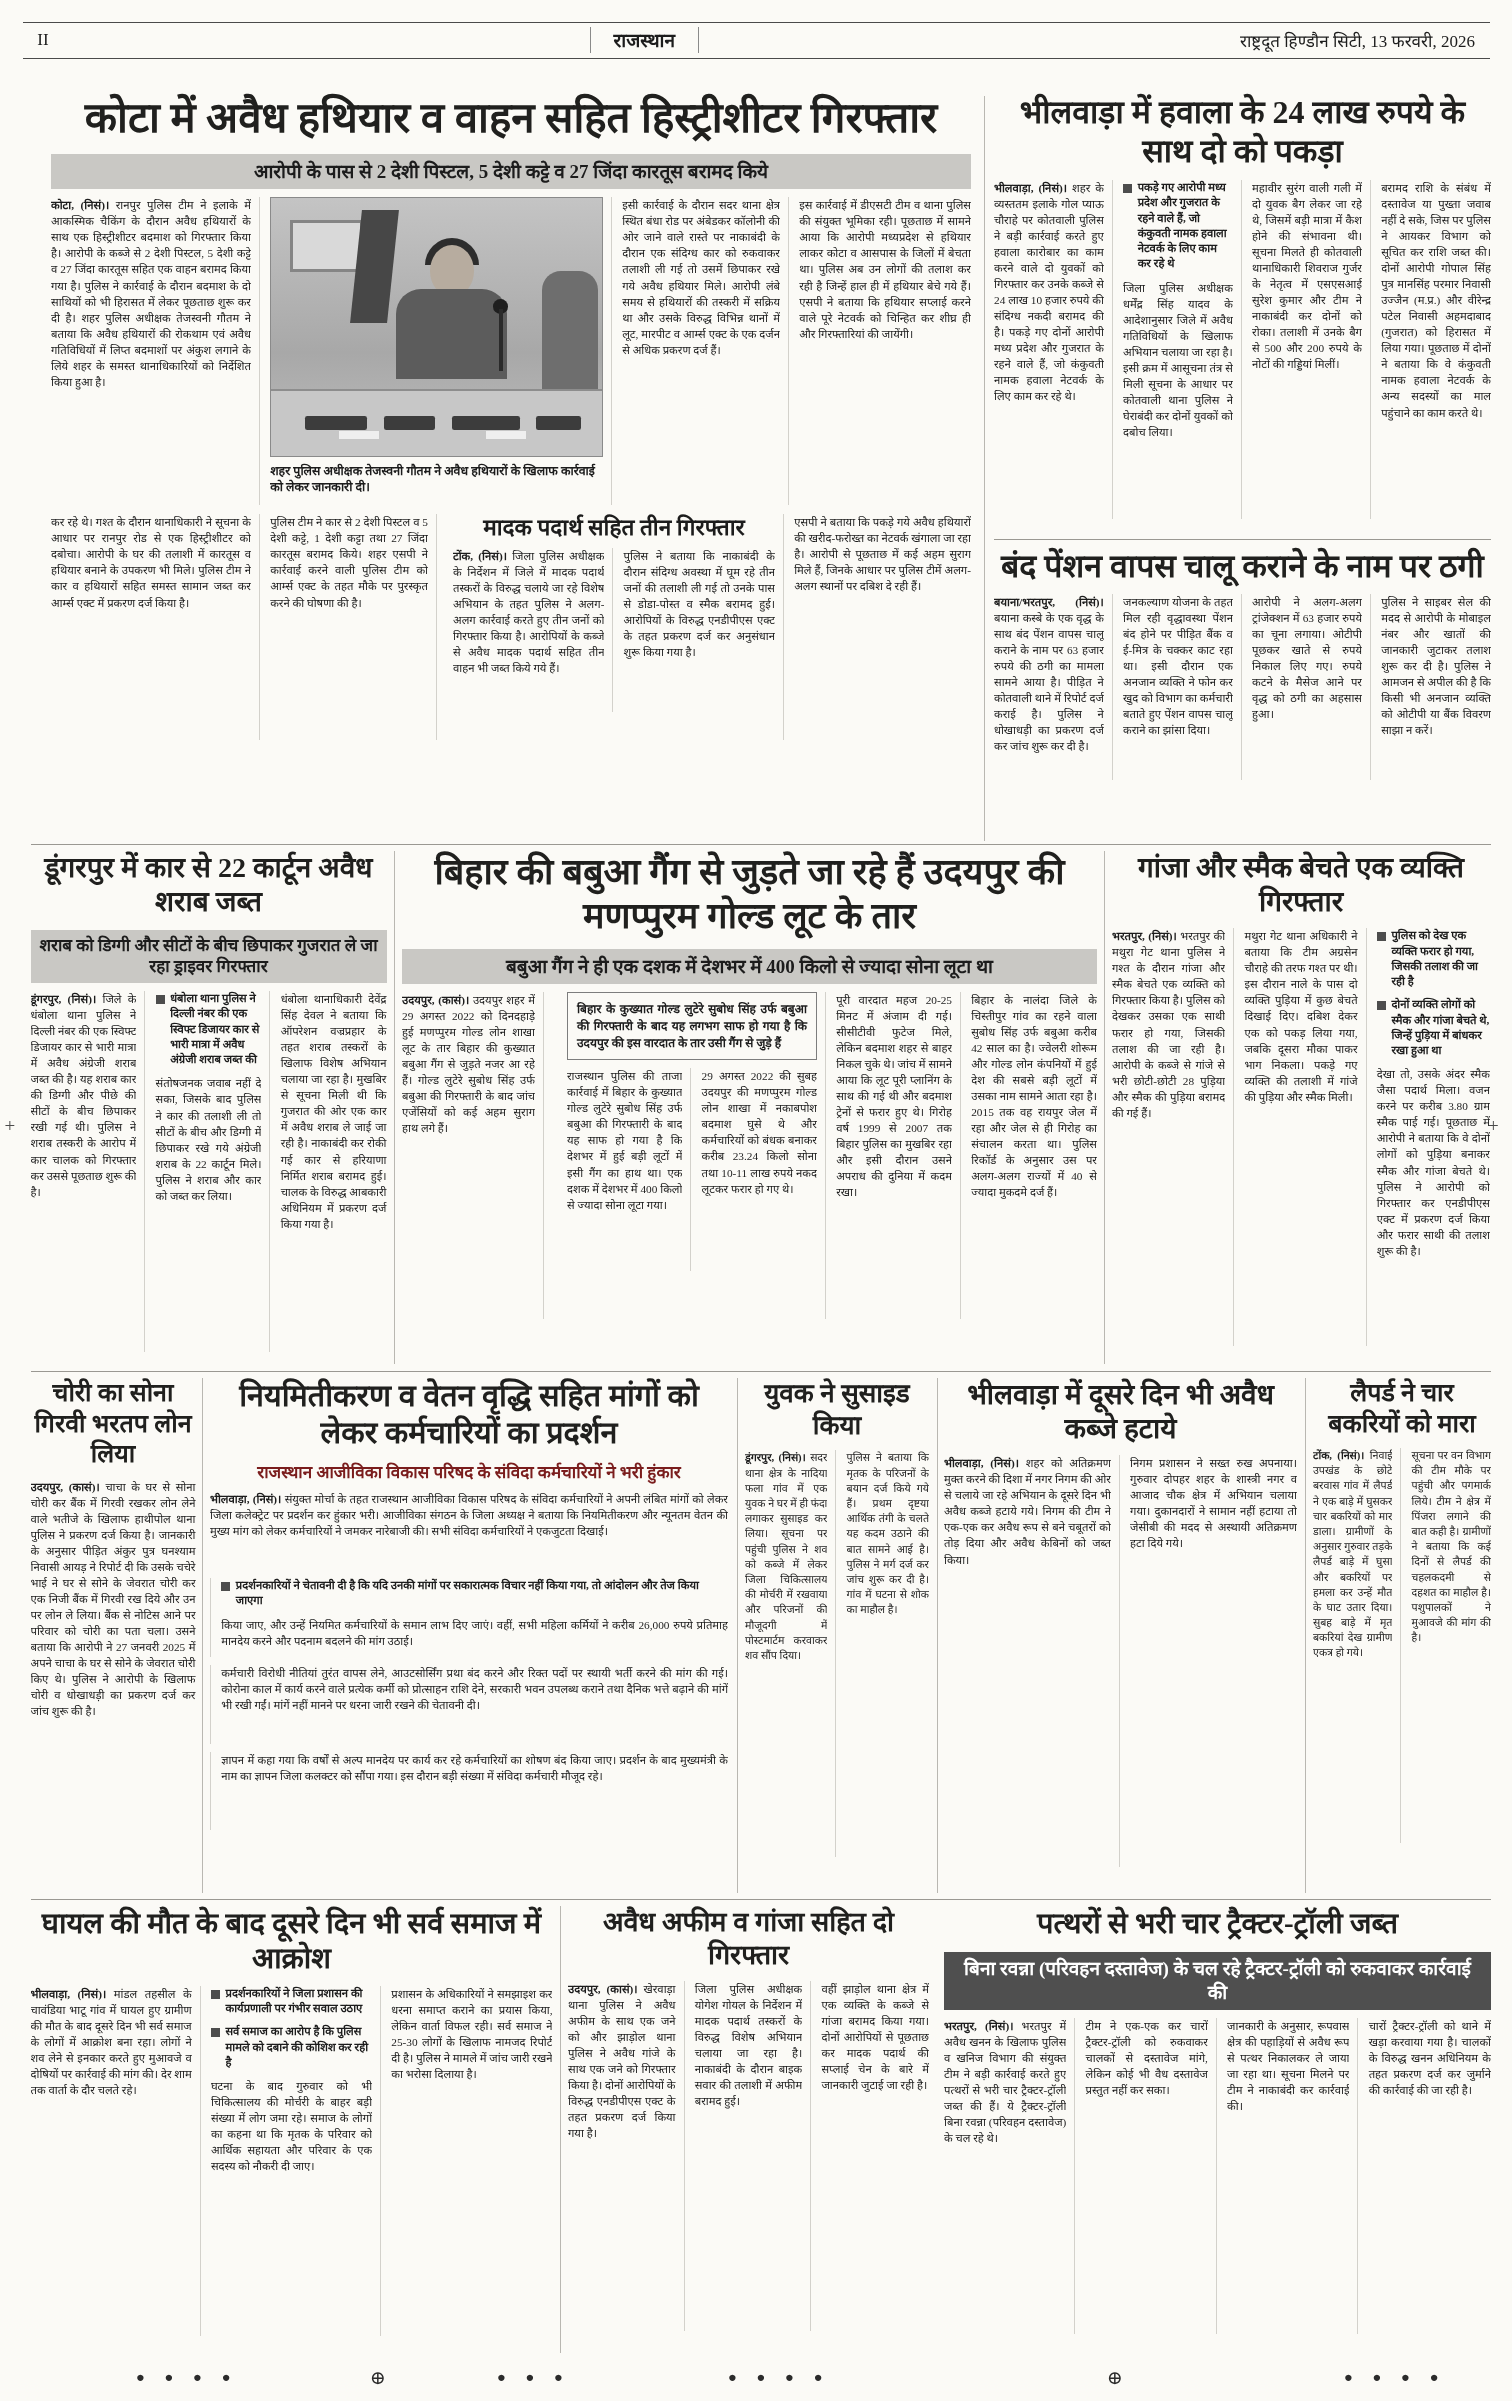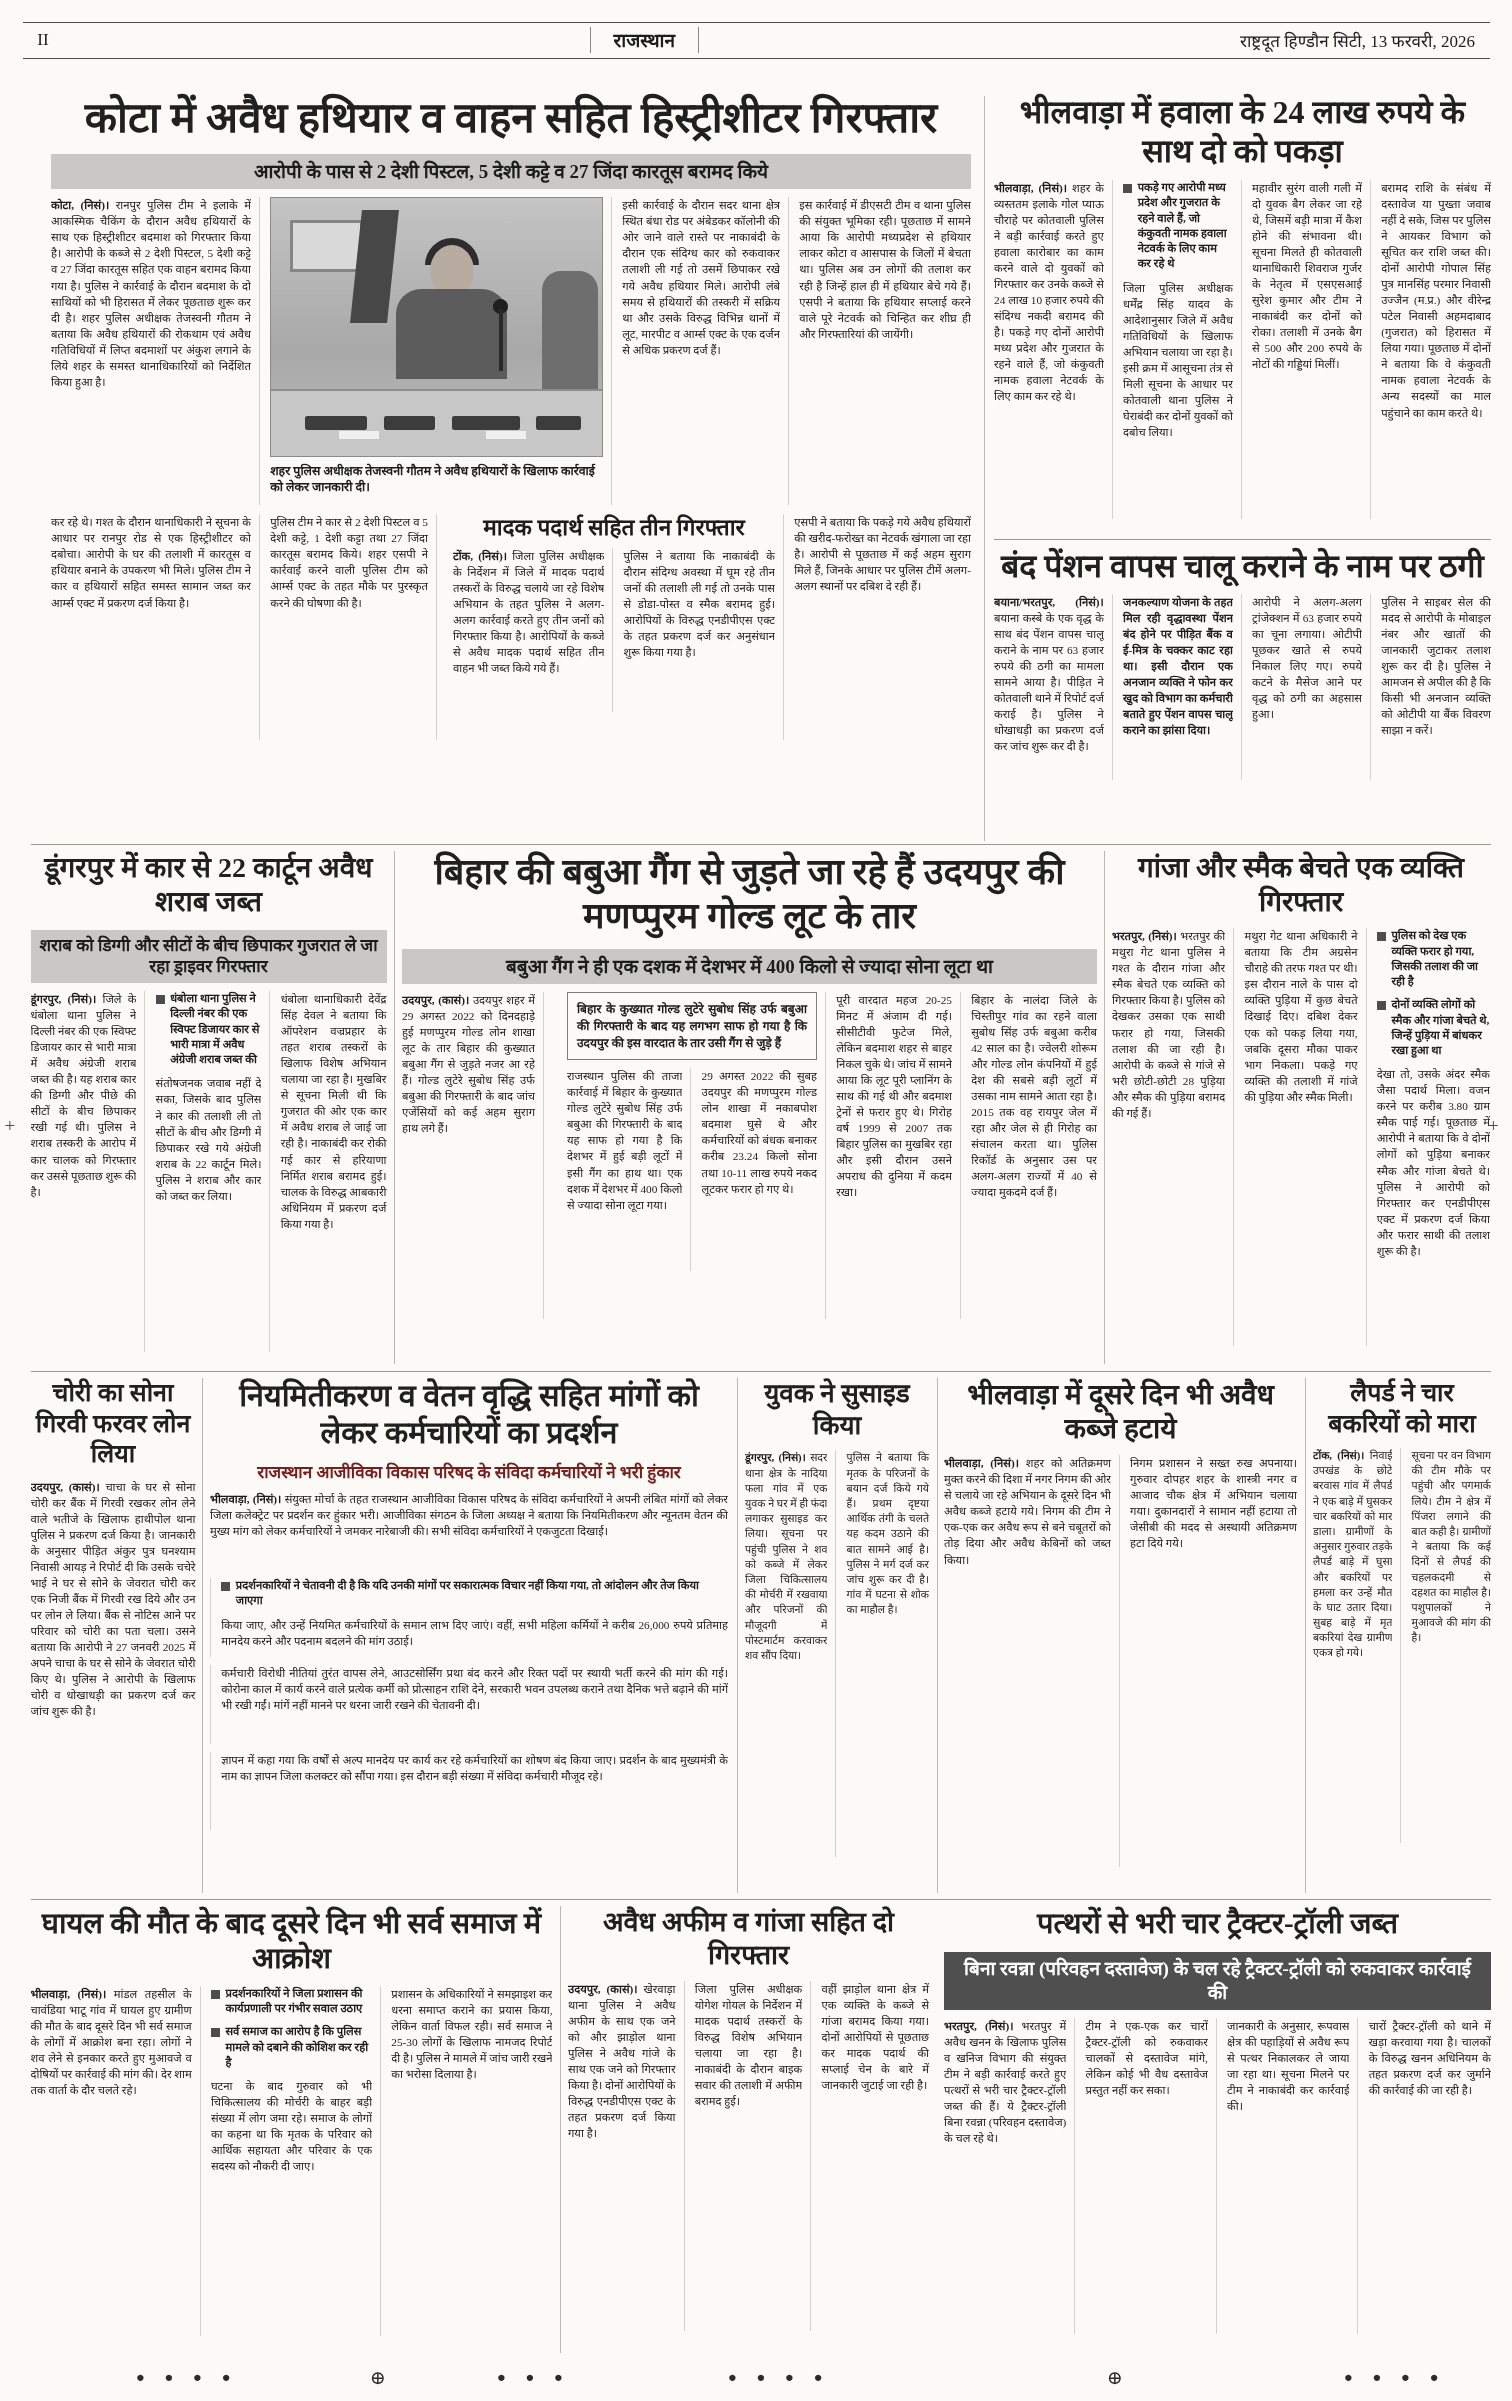--- a/index.html
+++ b/index.html
@@ -156,21 +156,21 @@
       <div class="col" style="flex:1;">बरामद राशि के संबंध में दस्तावेज या पुख्ता जवाब नहीं दे सके, जिस पर पुलिस ने आयकर विभाग को सूचित कर राशि जब्त की। दोनों आरोपी गोपाल सिंह पुत्र मानसिंह परमार निवासी उज्जैन (म.प्र.) और वीरेन्द्र पटेल निवासी अहमदाबाद (गुजरात) को हिरासत में लिया गया। पूछताछ में दोनों ने बताया कि वे कंकुवती नामक हवाला नेटवर्क के अन्य सदस्यों का माल पहुंचाने का काम करते थे।</div>
     </div>
   </div>
 
   <div class="article" style="left:994px; top:547px; width:497px; height:295px;">
     <div class="hl hl-pension">बंद पेंशन वापस चालू कराने के नाम पर ठगी</div>
     <div class="cols" style="height:186px;">
       <div class="col" style="flex:1;">
         <b>बयाना/भरतपुर, (निसं)। </b><span>बयाना कस्बे के एक वृद्ध के साथ बंद पेंशन वापस चालू कराने के नाम पर 63 हजार रुपये की ठगी का मामला सामने आया है। पीड़ित ने कोतवाली थाने में रिपोर्ट दर्ज कराई है। पुलिस ने धोखाधड़ी का प्रकरण दर्ज कर जांच शुरू कर दी है।</span>
       </div>
-      <div class="col" style="flex:1;font-weight:bold;">जनकल्याण योजना के तहत मिल रही वृद्धावस्था पेंशन बंद होने पर पीड़ित बैंक व ई-मित्र के चक्कर काट रहा था। इसी दौरान एक अनजान व्यक्ति ने फोन कर खुद को विभाग का कर्मचारी बताते हुए पेंशन वापस चालू कराने का झांसा दिया।</div>
+      <div class="col" style="flex:1;">जनकल्याण योजना के तहत मिल रही वृद्धावस्था पेंशन बंद होने पर पीड़ित बैंक व ई-मित्र के चक्कर काट रहा था। इसी दौरान एक अनजान व्यक्ति ने फोन कर खुद को विभाग का कर्मचारी बताते हुए पेंशन वापस चालू कराने का झांसा दिया।</div>
       <div class="col" style="flex:1;">आरोपी ने अलग-अलग ट्रांजेक्शन में 63 हजार रुपये का चूना लगाया। ओटीपी पूछकर खाते से रुपये निकाल लिए गए। रुपये कटने के मैसेज आने पर वृद्ध को ठगी का अहसास हुआ।</div>
       <div class="col" style="flex:1;">पुलिस ने साइबर सेल की मदद से आरोपी के मोबाइल नंबर और खातों की जानकारी जुटाकर तलाश शुरू कर दी है। पुलिस ने आमजन से अपील की है कि किसी भी अनजान व्यक्ति को ओटीपी या बैंक विवरण साझा न करें।</div>
     </div>
   </div>
 
   <div class="article" style="left:30.5px; top:851px; width:356px; height:513px;">
     <div class="hl hl-dungarpur">डूंगरपुर में कार से 22 कार्टून अवैध शराब जब्त</div>
     <div class="kicker small">शराब को डिग्गी और सीटों के बीच छिपाकर गुजरात ले जा रहा ड्राइवर गिरफ्तार</div>
     <div class="cols" style="height:361px;">
       <div class="col" style="flex:1;">
@@ -221,21 +221,21 @@
         <div class="note">
           <span class="sq"></span>
           <span>दोनों व्यक्ति लोगों को स्मैक और गांजा बेचते थे, जिन्हें पुड़िया में बांधकर रखा हुआ था</span>
         </div>
         <span>देखा तो, उसके अंदर स्मैक जैसा पदार्थ मिला। वजन करने पर करीब 3.80 ग्राम स्मैक पाई गई। पूछताछ में आरोपी ने बताया कि वे दोनों लोगों को पुड़िया बनाकर स्मैक और गांजा बेचते थे। पुलिस ने आरोपी को गिरफ्तार कर एनडीपीएस एक्ट में प्रकरण दर्ज किया और फरार साथी की तलाश शुरू की है।</span>
       </div>
     </div>
   </div>
 
   <div class="article" style="left:30.5px; top:1378px; width:165px; height:515px;">
-    <div class="hl hl-sona">चोरी का सोना गिरवी फरवर लोन लिया</div>
+    <div class="hl hl-sona">चोरी का सोना गिरवी भरतप लोन लिया</div>
     <div class="col" style="height:373px; text-align:justify;">
       <b>उदयपुर, (कासं)। </b><span>चाचा के घर से सोना चोरी कर बैंक में गिरवी रखकर लोन लेने वाले भतीजे के खिलाफ हाथीपोल थाना पुलिस ने प्रकरण दर्ज किया है। जानकारी के अनुसार पीड़ित अंकुर पुत्र घनश्याम निवासी आयड़ ने रिपोर्ट दी कि उसके चचेरे भाई ने घर से सोने के जेवरात चोरी कर एक निजी बैंक में गिरवी रख दिये और उन पर लोन ले लिया। बैंक से नोटिस आने पर परिवार को चोरी का पता चला। उसने बताया कि आरोपी ने 27 जनवरी 2025 में अपने चाचा के घर से सोने के जेवरात चोरी किए थे। पुलिस ने आरोपी के खिलाफ चोरी व धोखाधड़ी का प्रकरण दर्ज कर जांच शुरू की है।</span>
     </div>
   </div>
 
   <div class="article" style="left:210px; top:1378px; width:518px; height:515px;">
     <div class="hl hl-pradarshan">नियमितीकरण व वेतन वृद्धि सहित मांगों को लेकर कर्मचारियों का प्रदर्शन</div>
     <div class="redsub">राजस्थान आजीविका विकास परिषद के संविदा कर्मचारियों ने भरी हुंकार</div>
     <div class="cols" style="height:339px;flex-direction:column;">
       <div class="col" style="flex:1;">

